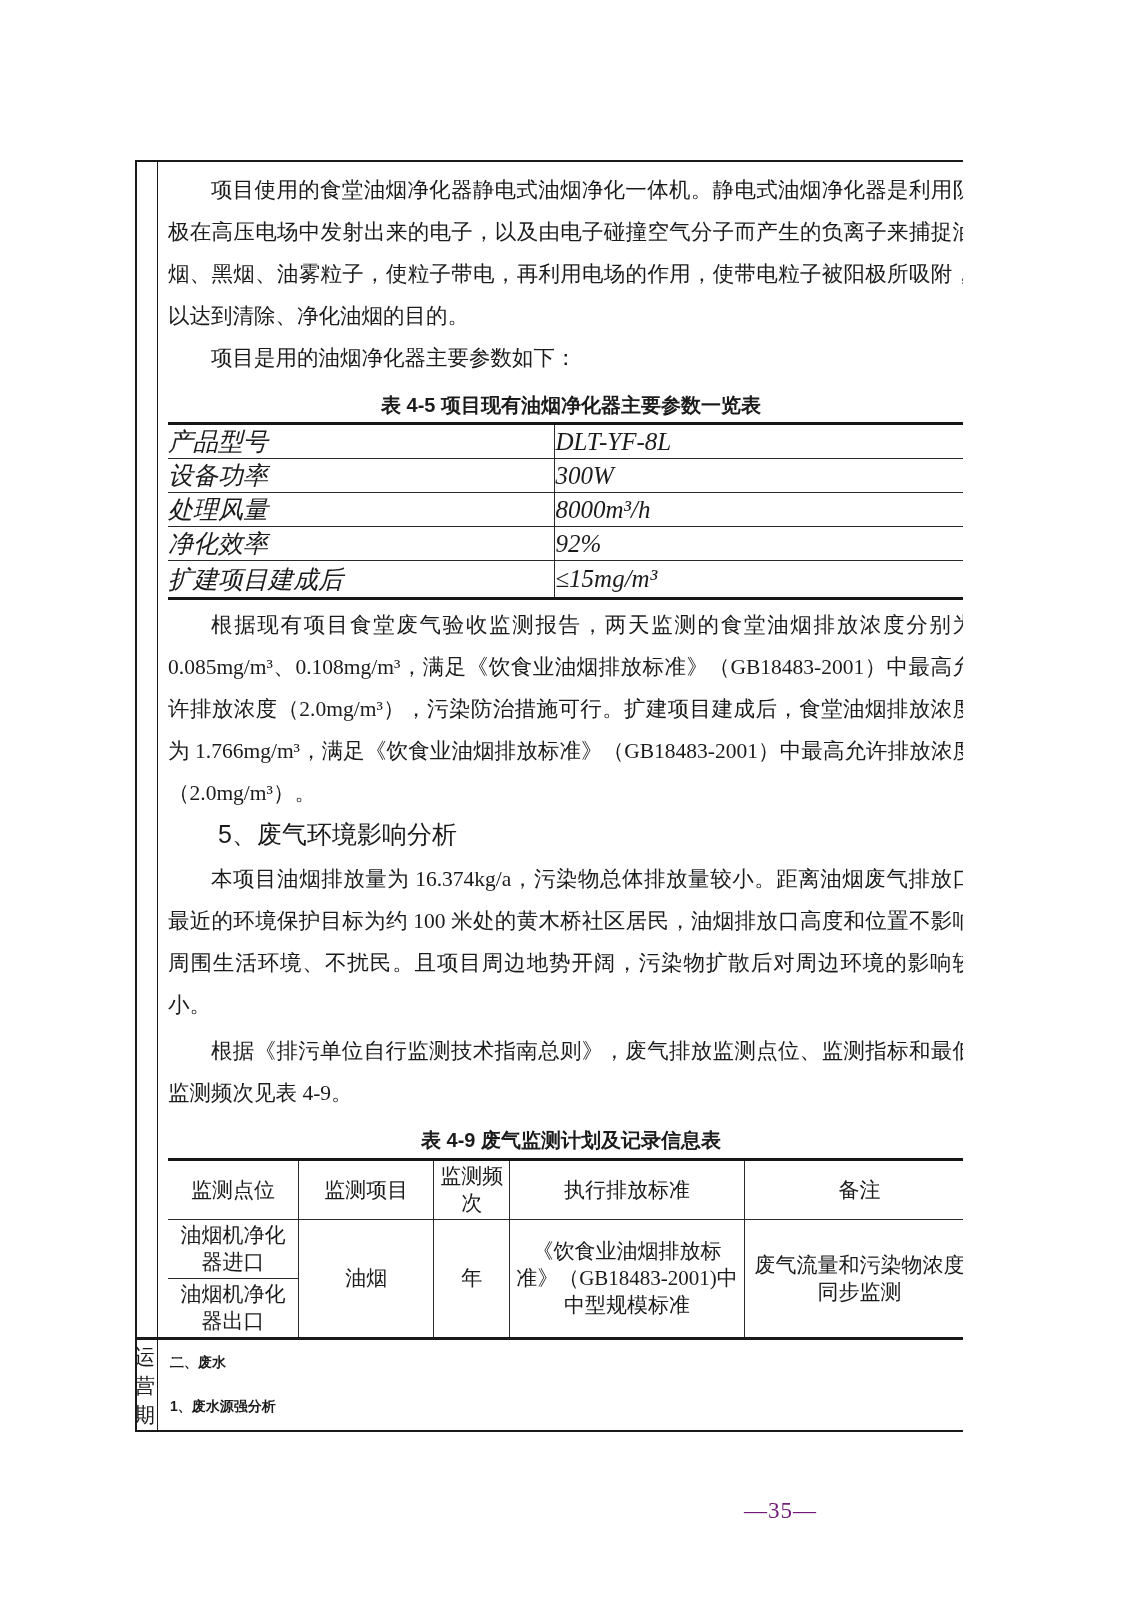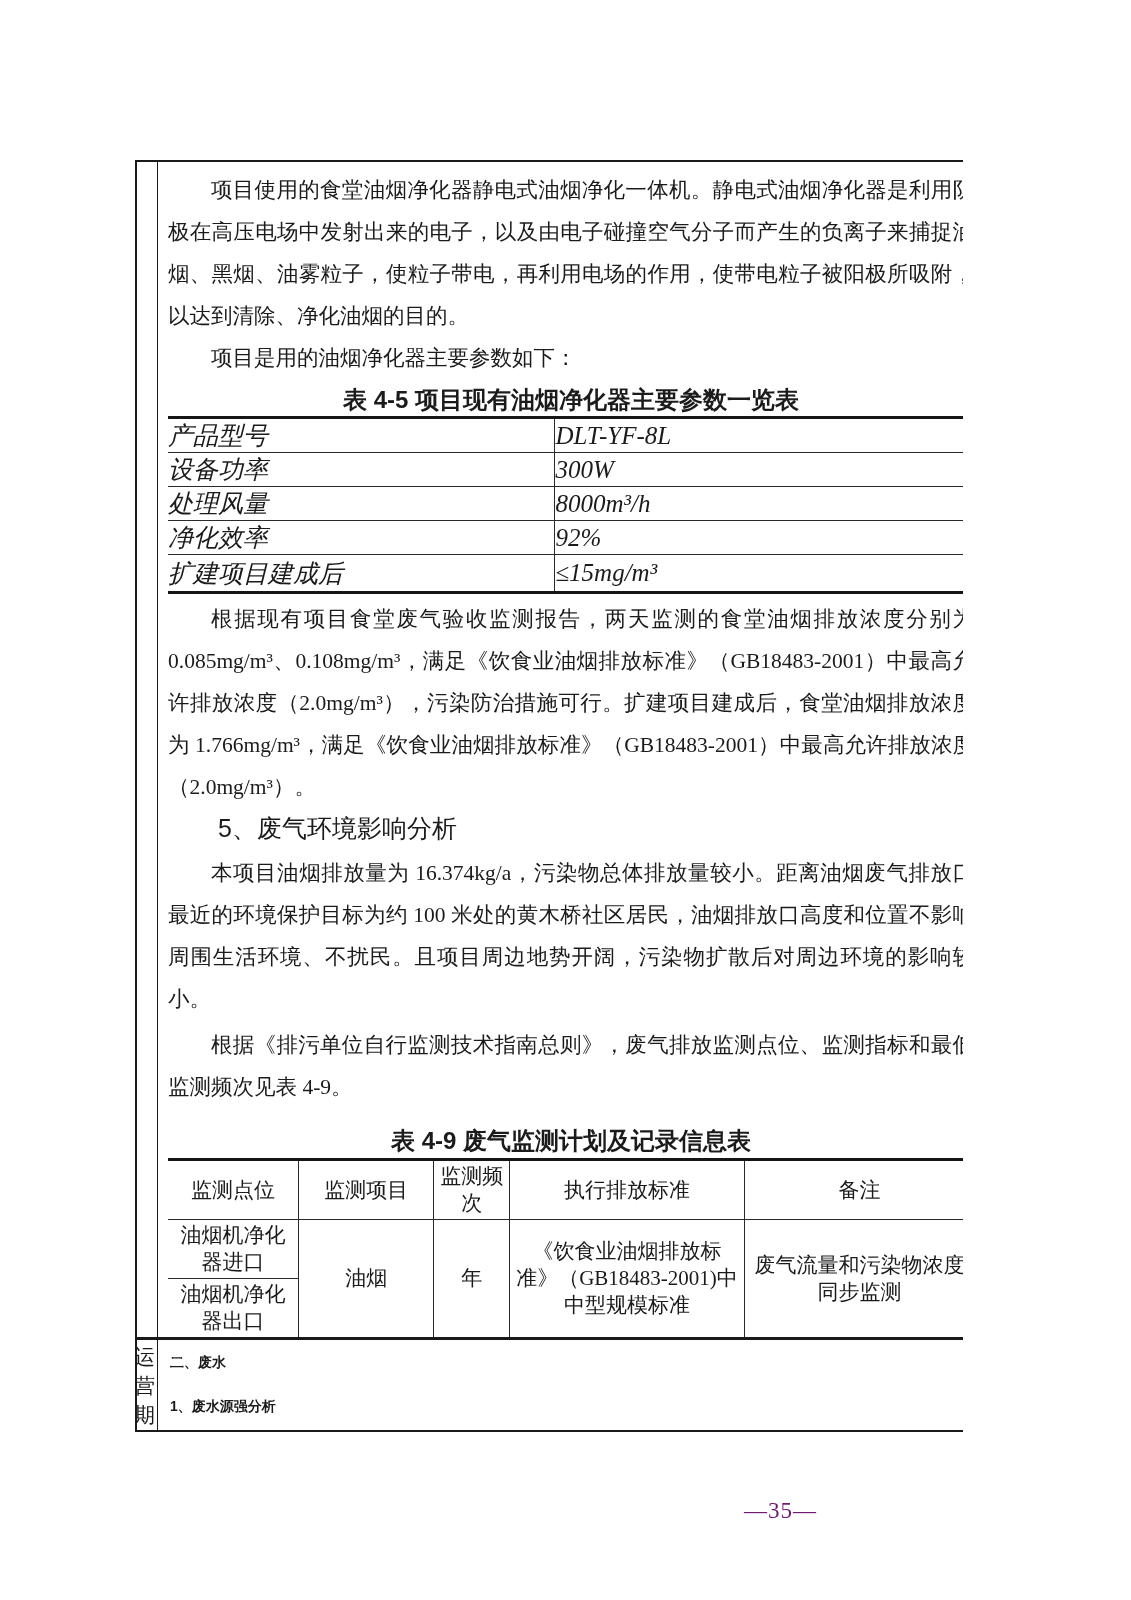--- a/index.html
+++ b/index.html
@@ -34,22 +34,22 @@
   }
   .para{
     margin:0;text-indent:2em;line-height:42px;text-align:justify;
   }
   .para.mt{margin-top:4px;}
   .hd{
     margin:0 0 0 0;text-indent:2em;font-weight:400;line-height:40px;
     font-family:"Liberation Sans","DejaVu Sans",sans-serif;font-size:25px;
   }
   .tbl-title{
-    text-align:center;font-weight:700;font-size:24px;line-height:29px;
-    font-family:"Liberation Sans","DejaVu Sans",sans-serif;margin-top:6px;
+    text-align:center;font-weight:700;font-size:20px;line-height:29px;
+    font-family:"Liberation Sans","DejaVu Sans",sans-serif;margin-top:12px;
   }
 
   
   table.t45{
     width:100%;border-collapse:collapse;margin-top:2px;
     border-top:3px solid #161616;border-bottom:3px solid #161616;
   }
   .t45 td{
     border-top:1.5px solid #2a2a2a;text-align:left;font-size:25px;
     padding:0;vertical-align:middle;font-style:italic;

